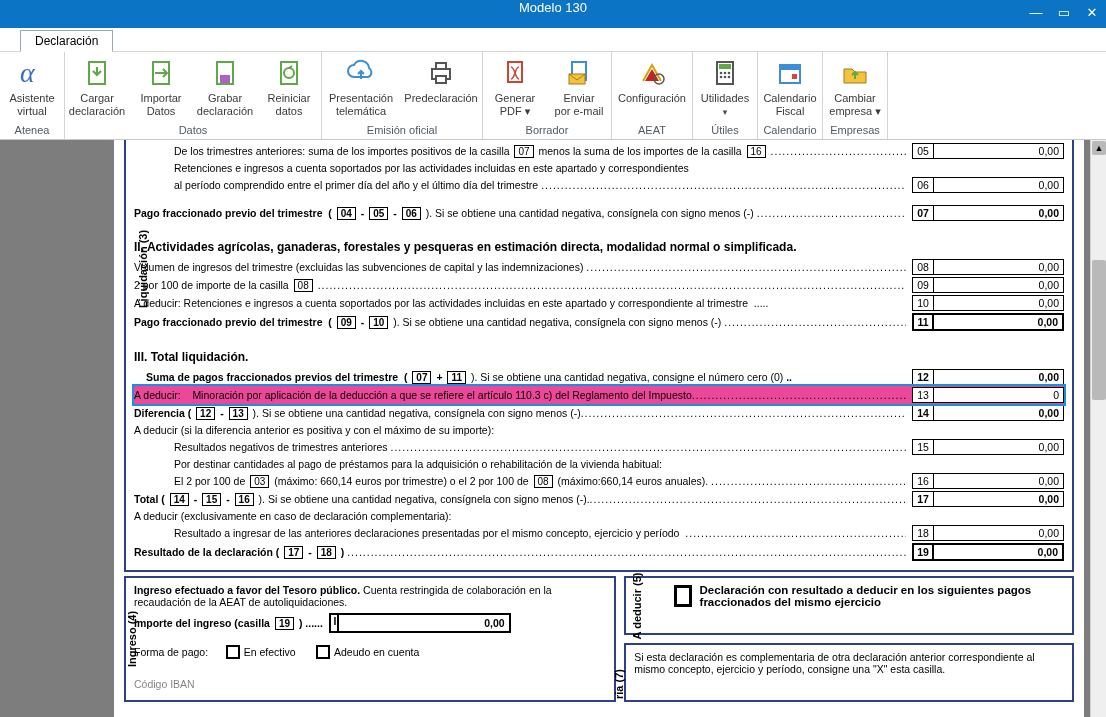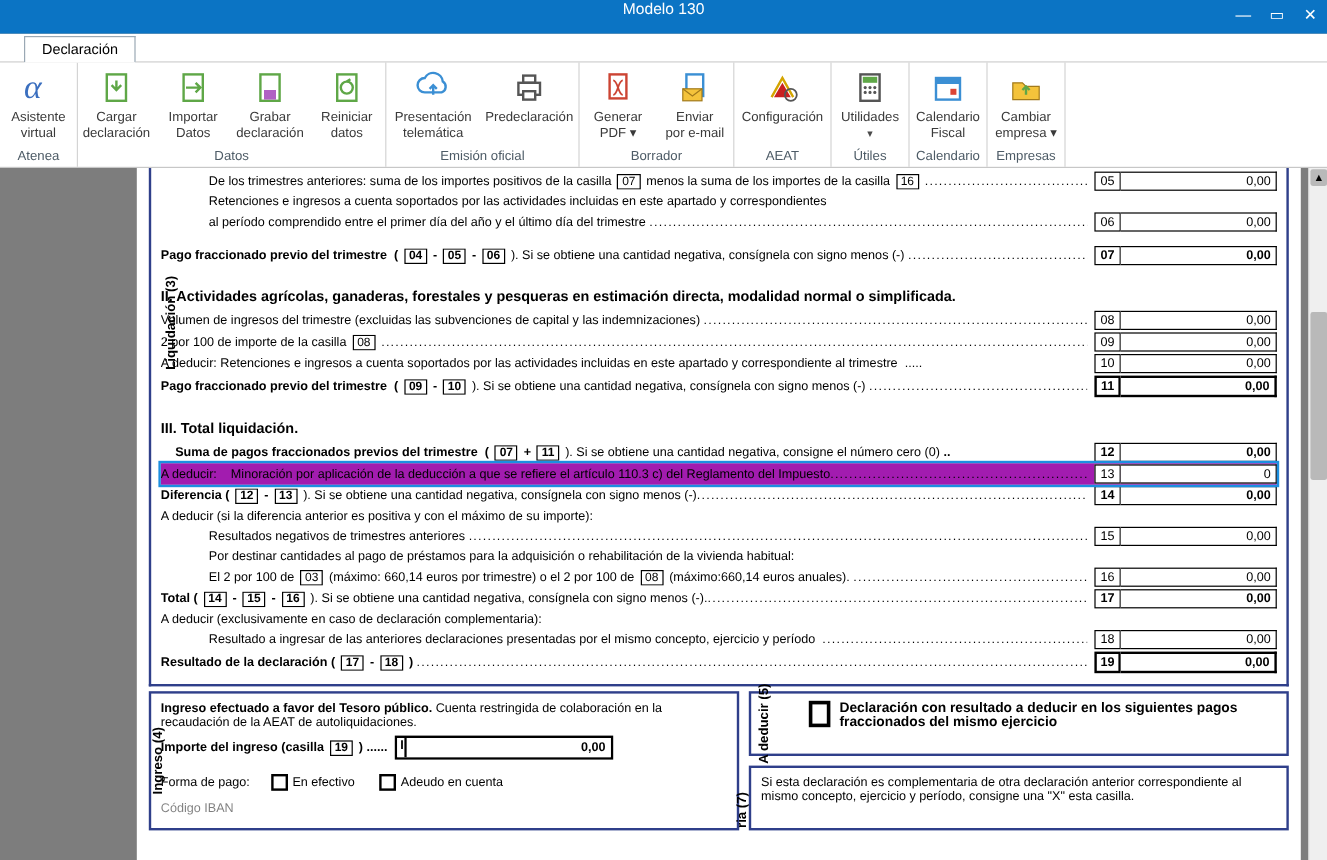--- a/index.html
+++ b/index.html
@@ -47,21 +47,21 @@
   .numbox input { border: 1px solid #000; border-left: none; width: 130px; text-align: right; font: inherit; padding: 1px 4px; background: #fff; }
   .bold { font-weight: bold; }
   
   .section-title { font-weight: bold; font-size: 12px; margin: 4px 0 4px; }
   
   
   .botrow { display: flex; gap: 8px; margin: 4px 10px; }
   .botrow .panel { margin: 0; flex: 1; }
   .chk { border: 2px solid #000; width: 14px; height: 14px; display: inline-block; vertical-align: middle; margin-right: 4px; background:#fff; }
   .bigchk { border: 3px solid #000; width: 22px; height: 22px; display: inline-block; vertical-align: middle; margin-right: 8px; }
-  .hilite-row { background: #a21caf; outline:2px solid #1c8fe0; }
+  .hilite-row { background: #ec4899; outline:2px solid #1c8fe0; }
   
   .ingreso-input { border: 2px solid #000; display: inline-flex; align-items: stretch; height:20px; }
   .ingreso-input .cursor { border-right: 2px solid #000; width: 8px; background:#fff; display:inline-block; }
   .ingreso-input input { border: none; width: 170px; text-align: right; font: inherit; padding: 0 4px; }
 </style>
 </head>
 <body>
 
 <div class="titlebar">
   <span>Modelo 130</span>
@@ -360,28 +360,28 @@
           <span class="ingreso-input">
               <span class="cursor">&nbsp;I</span>
               <input value="0,00" style="">
             </span>
         </div>
         <div class="row" style="margin-top:10px;">
           <span>Forma de pago:</span>&nbsp;&nbsp;&nbsp;&nbsp;&nbsp;&nbsp;
           <span class="chk"></span><span>En efectivo</span>&nbsp;&nbsp;&nbsp;&nbsp;&nbsp;&nbsp;&nbsp;
           <span class="chk"></span><span>Adeudo en cuenta</span>
         </div>
-        <div class="row" style="margin-top:6px;opacity:0.5">
+        <div class="row" style="margin-top:16px;opacity:0.5">
             <span>Código IBAN</span>
           </div>
       </div>
       <div style="flex:1; display:flex; flex-direction:column; gap:8px;">
         <div class="panel" style="margin:0;">
           <div class="sidetab" style="top:50%">A deducir (5)</div>
-          <div style="display:flex;align-items:flex-start;padding-left:40px;">
+          <div style="display:flex;align-items:center;padding-left:40px;">
             <span class="bigchk"></span>
             <span class="bold" style="font-size:11.5px">Declaración con resultado a deducir en los siguientes pagos fraccionados del mismo ejercicio</span>
           </div>
         </div>
         <div class="panel" style="margin:0;">
           <div class="sidetab" style="top:70%">ria (7)</div>
           <div style="font-size:10.5px">Si esta declaración es complementaria de otra declaración anterior correspondiente al mismo concepto, ejercicio y período, consigne una "X" esta casilla.</div>
         </div>
       </div>
     </div>

